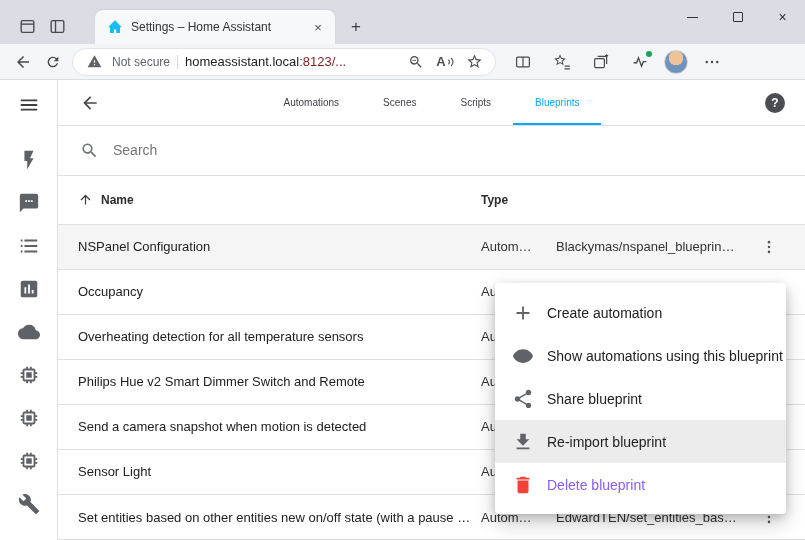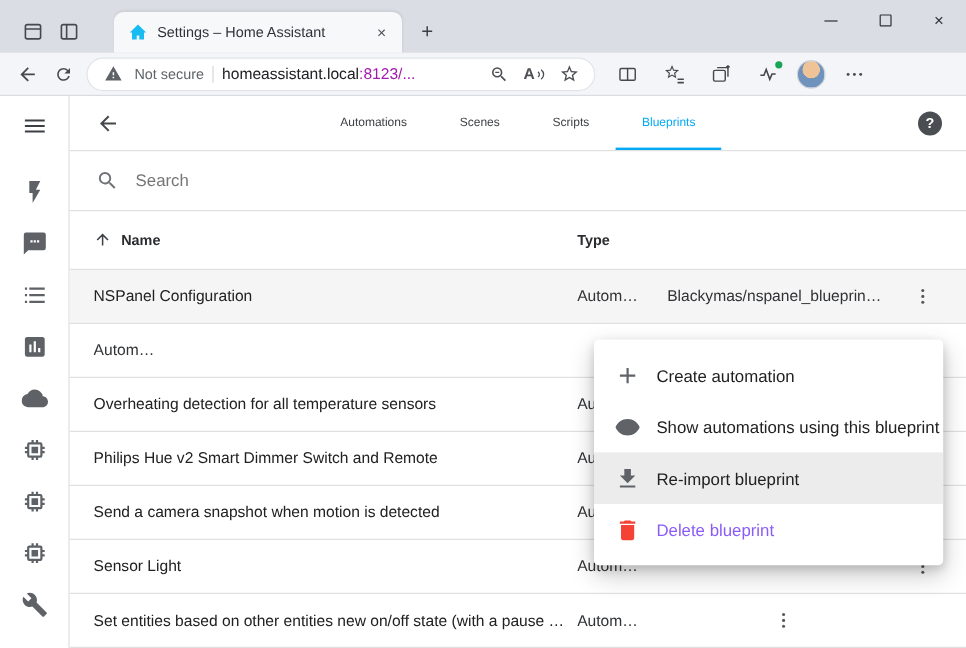--- a/index.html
+++ b/index.html
@@ -21,21 +21,21 @@
   .wc-max-glyph { display:block; width:10px; height:10px; border:1px solid #2f3237; border-radius:1px; }
   .wc-close { font-size:14px; }
 
   
   .navbar { height:36px; background:#f3f5f8; border-bottom:1px solid #d9dce1; display:flex; align-items:center; padding:0 8px; }
   .nav-btn { width:30px; height:28px; flex:0 0 auto; display:flex; align-items:center; justify-content:center; color:#45484d; border-radius:6px; }
   .omnibox { width:424px; height:28px; margin-left:4px; flex:0 0 auto; background:#fff; border:1px solid #e1e4e9; border-radius:14px; display:flex; align-items:center; gap:7px; padding:0 10px; }
   .omni-label { font-size:12px; color:#5f6368; white-space:nowrap; }
   .omni-sep { width:1px; height:14px; background:#d5d8dc; }
   .omni-url { flex:1; font-size:13px; color:#202124; white-space:nowrap; overflow:hidden; }
-  .omni-url .rest { color:#a21caf; }
+  .omni-url .rest { color:#7f1d1d; }
   .omni-icon { width:22px; height:22px; display:flex; align-items:center; justify-content:center; color:#4c4f54; }
   .ra-wrap { display:flex; align-items:center; gap:1px; color:#4c4f54; }
   .ra-a { font-size:13px; font-weight:bold; }
   .nav-right { display:flex; align-items:center; gap:9px; margin-left:12px; }
   .avatar { width:24px; height:24px; border-radius:50%; background:radial-gradient(circle at 50% 32%, #eec398 0 38%, #6f93bd 40% 100%); border:1px solid #d0d4d9; }
   .ess-wrap { position:relative; }
   .ess-dot { position:absolute; top:3px; right:3px; width:6px; height:6px; border-radius:50%; background:#18a558; }
 
   
   .app { display:flex; height:460px; overflow:hidden; background:#fff; }
@@ -304,20 +304,21 @@
         <div class="cell-file">Blackymas/nspanel_blueprin…</div>
         <span class="kebab">
           <svg width="18" height="18" viewBox="0 0 24 24" fill="currentColor">
               <circle cx="12" cy="5.5" r="1.7"></circle>
               <circle cx="12" cy="12" r="1.7"></circle>
               <circle cx="12" cy="18.5" r="1.7"></circle>
             </svg>
         </span>
       </div>
       <div class="trow">
+        <div class="cell-name">Occupancy</div>
         <div class="cell-type">Autom…</div>
         <div class="cell-file"></div>
         <span class="kebab">
           <svg width="18" height="18" viewBox="0 0 24 24" fill="currentColor">
               <circle cx="12" cy="5.5" r="1.7"></circle>
               <circle cx="12" cy="12" r="1.7"></circle>
               <circle cx="12" cy="18.5" r="1.7"></circle>
             </svg>
         </span>
       </div>
@@ -365,20 +366,21 @@
           <svg width="18" height="18" viewBox="0 0 24 24" fill="currentColor">
               <circle cx="12" cy="5.5" r="1.7"></circle>
               <circle cx="12" cy="12" r="1.7"></circle>
               <circle cx="12" cy="18.5" r="1.7"></circle>
             </svg>
         </span>
       </div>
       <div class="trow">
         <div class="cell-name">Set entities based on other entities new on/off state (with a pause entity)</div>
         <div class="cell-type">Autom…</div>
+        <div class="cell-file">EdwardTEN/set_entities_bas…</div>
         <span class="kebab">
           <svg width="18" height="18" viewBox="0 0 24 24" fill="currentColor">
               <circle cx="12" cy="5.5" r="1.7"></circle>
               <circle cx="12" cy="12" r="1.7"></circle>
               <circle cx="12" cy="18.5" r="1.7"></circle>
             </svg>
         </span>
       </div>
     </div>
   </div>
@@ -393,20 +395,28 @@
       <span>Create automation</span>
     </div>
     <div class="ctx-item">
       <span class="mi">
         <svg width="22" height="22" viewBox="0 0 24 24" fill="currentColor">
             <path d="M12 9a3 3 0 0 1 3 3 3 3 0 0 1-3 3 3 3 0 0 1-3-3 3 3 0 0 1 3-3m0-4.5c5 0 9.27 3.11 11 7.5-1.73 4.39-6 7.5-11 7.5S2.73 16.39 1 12c1.73-4.39 6-7.5 11-7.5z"></path>
           </svg>
       </span>
       <span>Show automations using this blueprint</span>
     </div>
+    <div class="ctx-item">
+      <span class="mi">
+        <svg width="22" height="22" viewBox="0 0 24 24" fill="currentColor">
+            <path d="M18 16.08c-.76 0-1.44.3-1.96.77L8.91 12.7c.05-.23.09-.46.09-.7s-.04-.47-.09-.7l7.05-4.11c.54.5 1.25.81 2.04.81 1.66 0 3-1.34 3-3s-1.34-3-3-3-3 1.34-3 3c0 .24.04.47.09.7L8.04 9.81C7.5 9.31 6.79 9 6 9c-1.66 0-3 1.34-3 3s1.34 3 3 3c.79 0 1.5-.31 2.04-.81l7.12 4.16c-.05.21-.08.43-.08.65 0 1.61 1.31 2.92 2.92 2.92 1.61 0 2.92-1.31 2.92-2.92s-1.31-2.92-2.92-2.92z"></path>
+          </svg>
+      </span>
+      <span>Share blueprint</span>
+    </div>
     <div class="ctx-item hovered">
       <span class="mi">
         <svg width="22" height="22" viewBox="0 0 24 24" fill="currentColor">
             <path d="M19 9h-4V3H9v6H5l7 7 7-7zM5 18v2h14v-2H5z"></path>
           </svg>
       </span>
       <span>Re-import blueprint</span>
     </div>
     <div class="ctx-item danger">
       <span class="mi">

